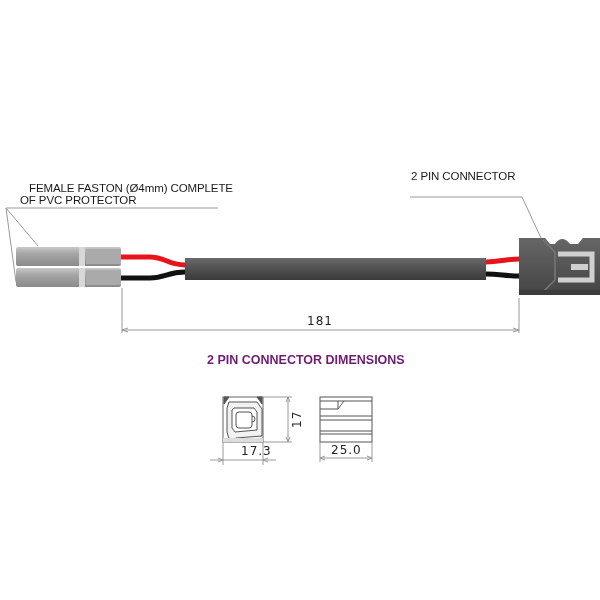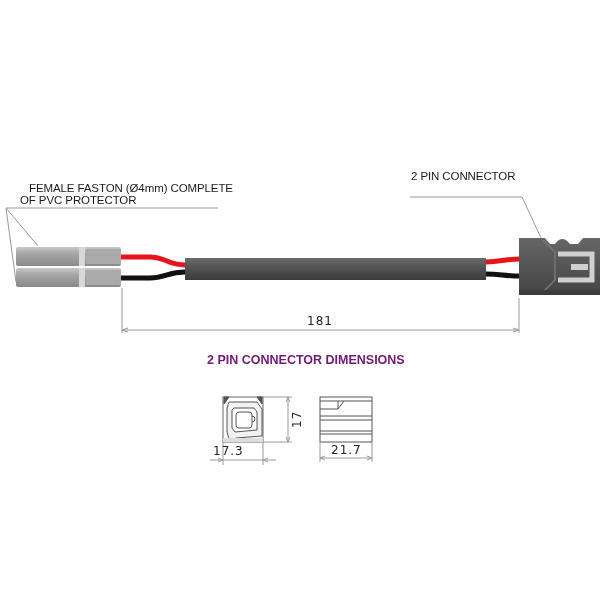--- a/index.html
+++ b/index.html
@@ -113,14 +113,14 @@
   </g>
 </svg>
 
 <div class="label" style="left:16px; top:182px;padding-left:13px;">FEMALE FASTON (Ø4mm) COMPLETE</div>
 <div class="label" style="left:20px; top:194px;">OF PVC PROTECTOR</div>
 <div class="label" style="left:411px; top:170px;">2 PIN CONNECTOR</div>
 
 <div class="dimtext" style="left:307px; top:314px;">181</div>
 <div class="title" style="left:207px; top:353px;">2 PIN CONNECTOR  DIMENSIONS</div>
 <div class="dimtext" style="left:290px; top:412px; transform: rotate(-90deg); transform-origin: left top; top:428px;">17</div>
-<div class="dimtext" style="left:213px; top:444px;">17.3</div>
-<div class="dimtext" style="left:331px; top:443px;">21.7</div>
+<div class="dimtext" style="left:241px; top:444px;">17.3</div>
+<div class="dimtext" style="left:331px; top:443px;">25.0</div>
 
 </body></html>

